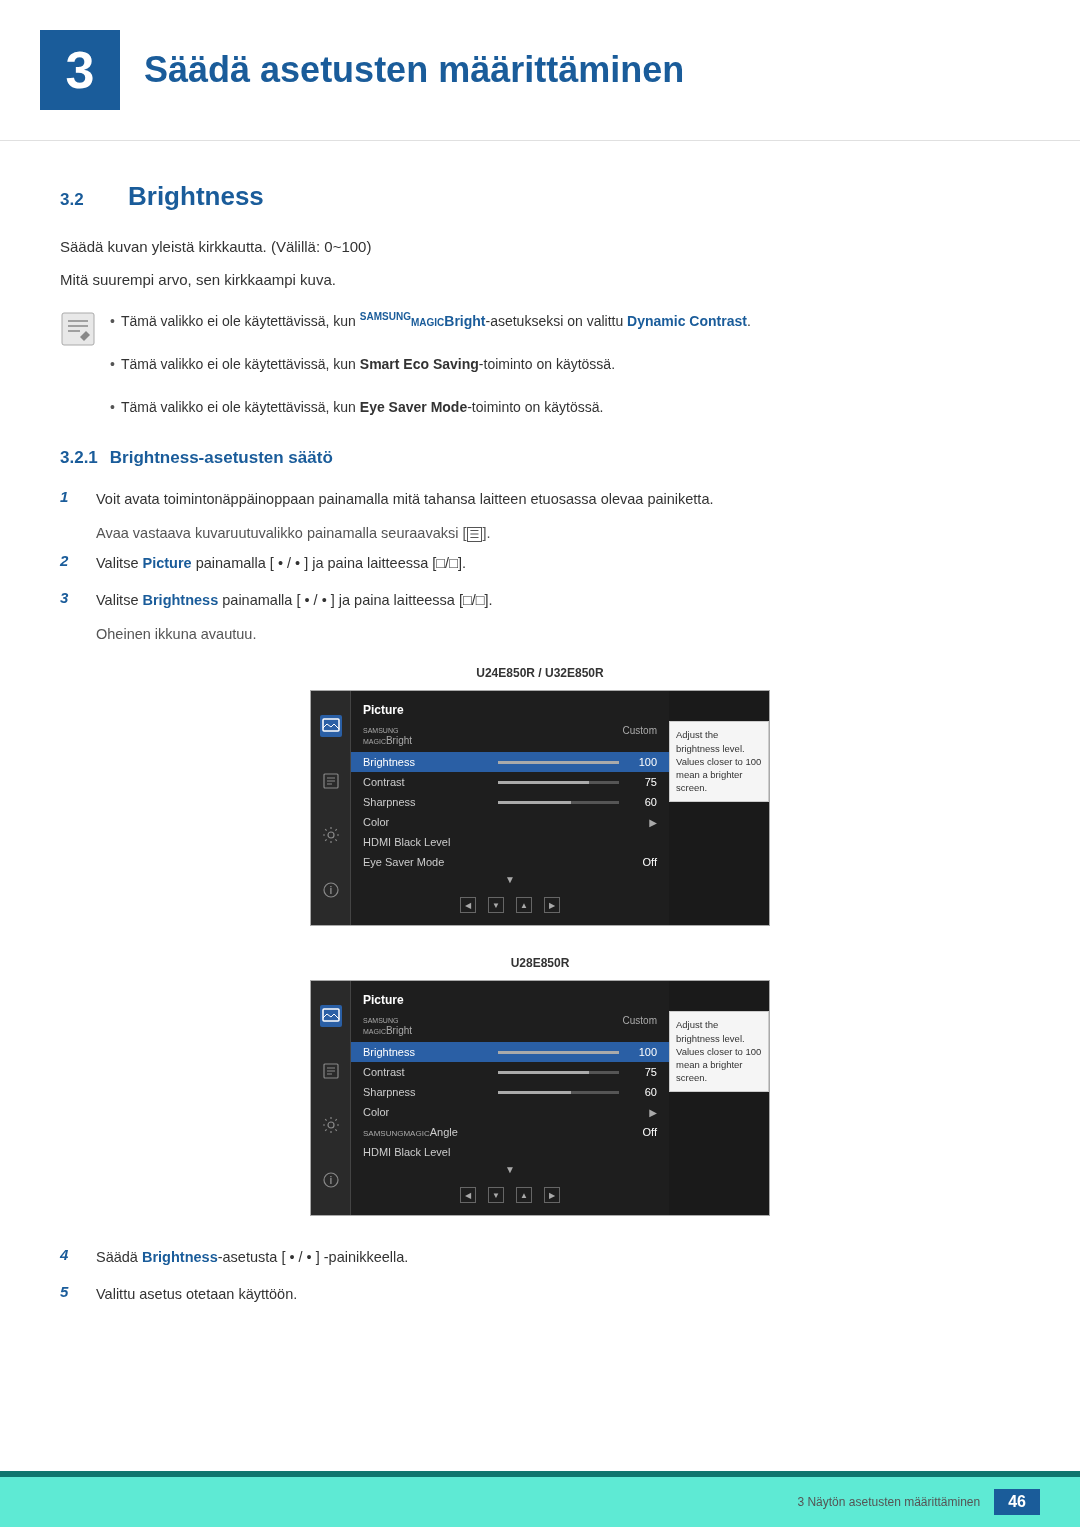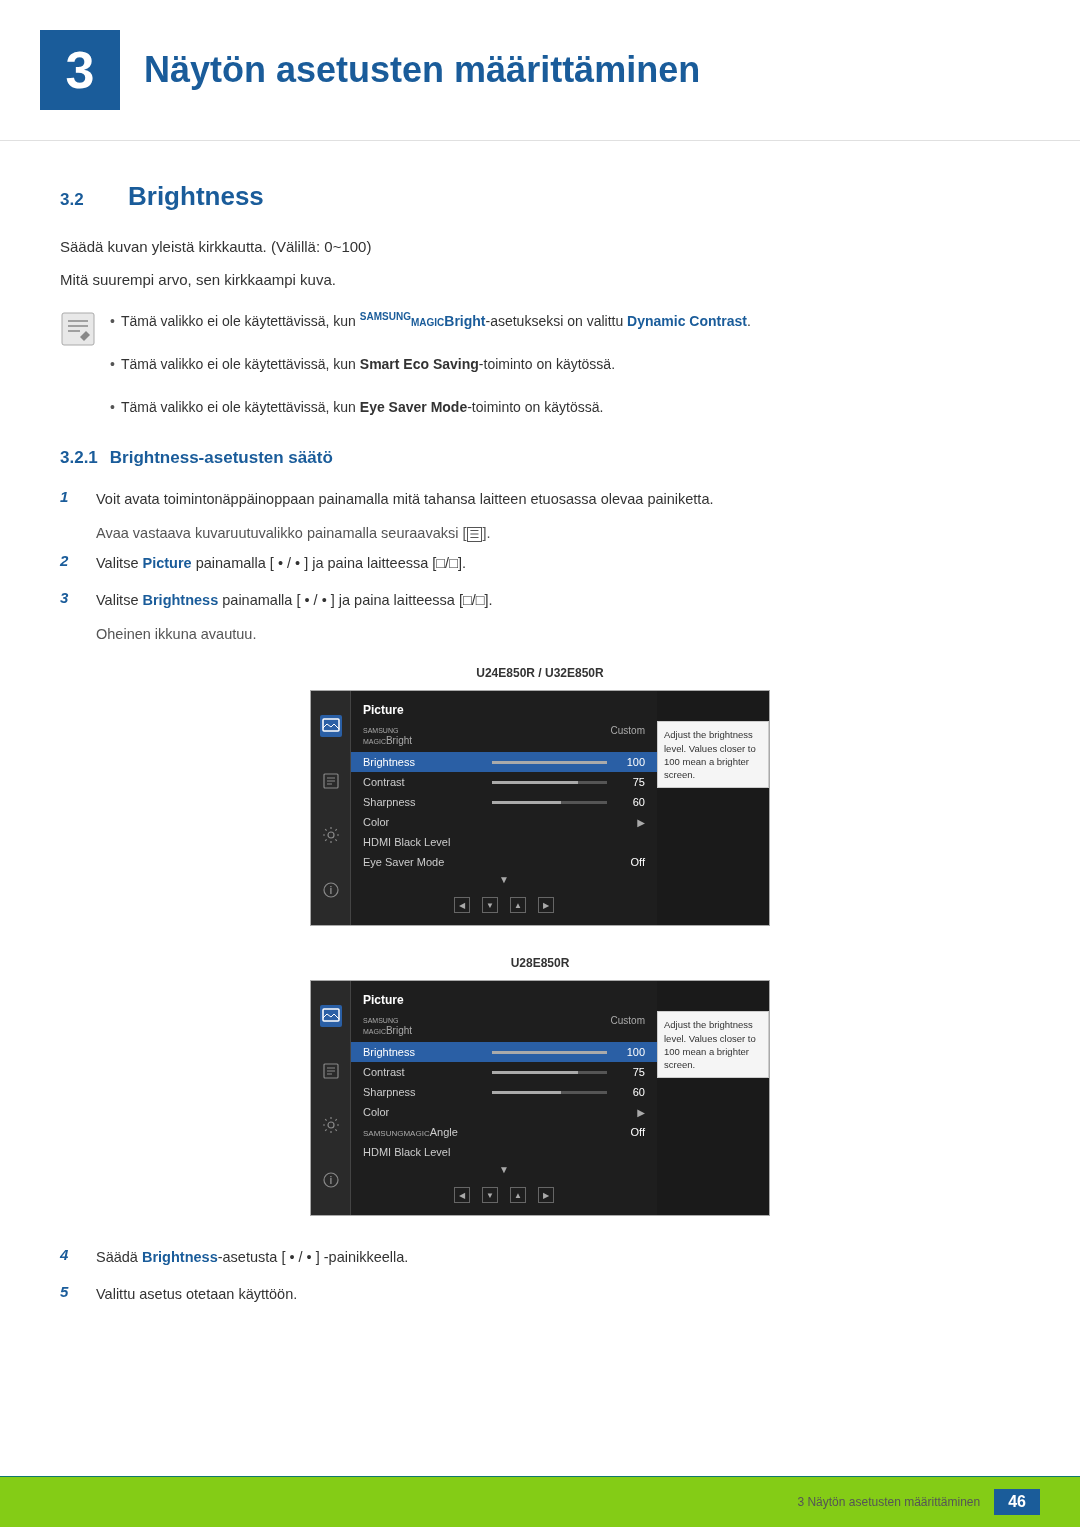--- a/index.html
+++ b/index.html
@@ -262,21 +262,21 @@
       width: 16px;
       height: 16px;
       border: 1px solid #666;
       display: flex;
       align-items: center;
       justify-content: center;
       font-size: 8px;
       color: #aaa;
     }
     .monitor-tooltip {
-      width: 112px;
+      width: 100px;
       background: #f5f5f5;
       border: 1px solid #ccc;
       padding: 6px;
       font-size: 9.5px;
       color: #333;
       line-height: 1.4;
       align-self: flex-start;
       margin-top: 30px;
     }
 
@@ -288,22 +288,22 @@
     
     .page-footer {
       position: absolute;
       bottom: 0;
       left: 0;
       right: 0;
       display: flex;
       justify-content: flex-end;
       align-items: center;
       padding: 12px 40px;
-      background: #84cc16;
-      border-top: 1px solid #0f766e;
+      background: #5eead4;
+      border-top: 6px solid #0f766e;
     }
     .footer-text {
       font-size: 12px;
       color: #555;
       margin-right: 14px;
     }
     .footer-page {
       background: #1a5c9a;
       color: white;
       font-size: 16px;
@@ -311,21 +311,21 @@
       padding: 4px 14px;
     }
   </style>
 </head>
 <body>
 
 <div class="chapter-header">
   <div class="chapter-number-box">
     <span>3</span>
   </div>
-  <div class="chapter-title">Näytön asetusten määrittäminen</div>
+  <div class="chapter-title">Säädä asetusten määrittäminen</div>
 </div>
 
 <div class="content">
 
   <div class="section-heading">
     <span class="section-number">3.2</span>
     <span class="section-title">Brightness</span>
   </div>
 
   <p class="desc-text">Säädä kuvan yleistä kirkkautta. (Välillä: 0~100)</p>

